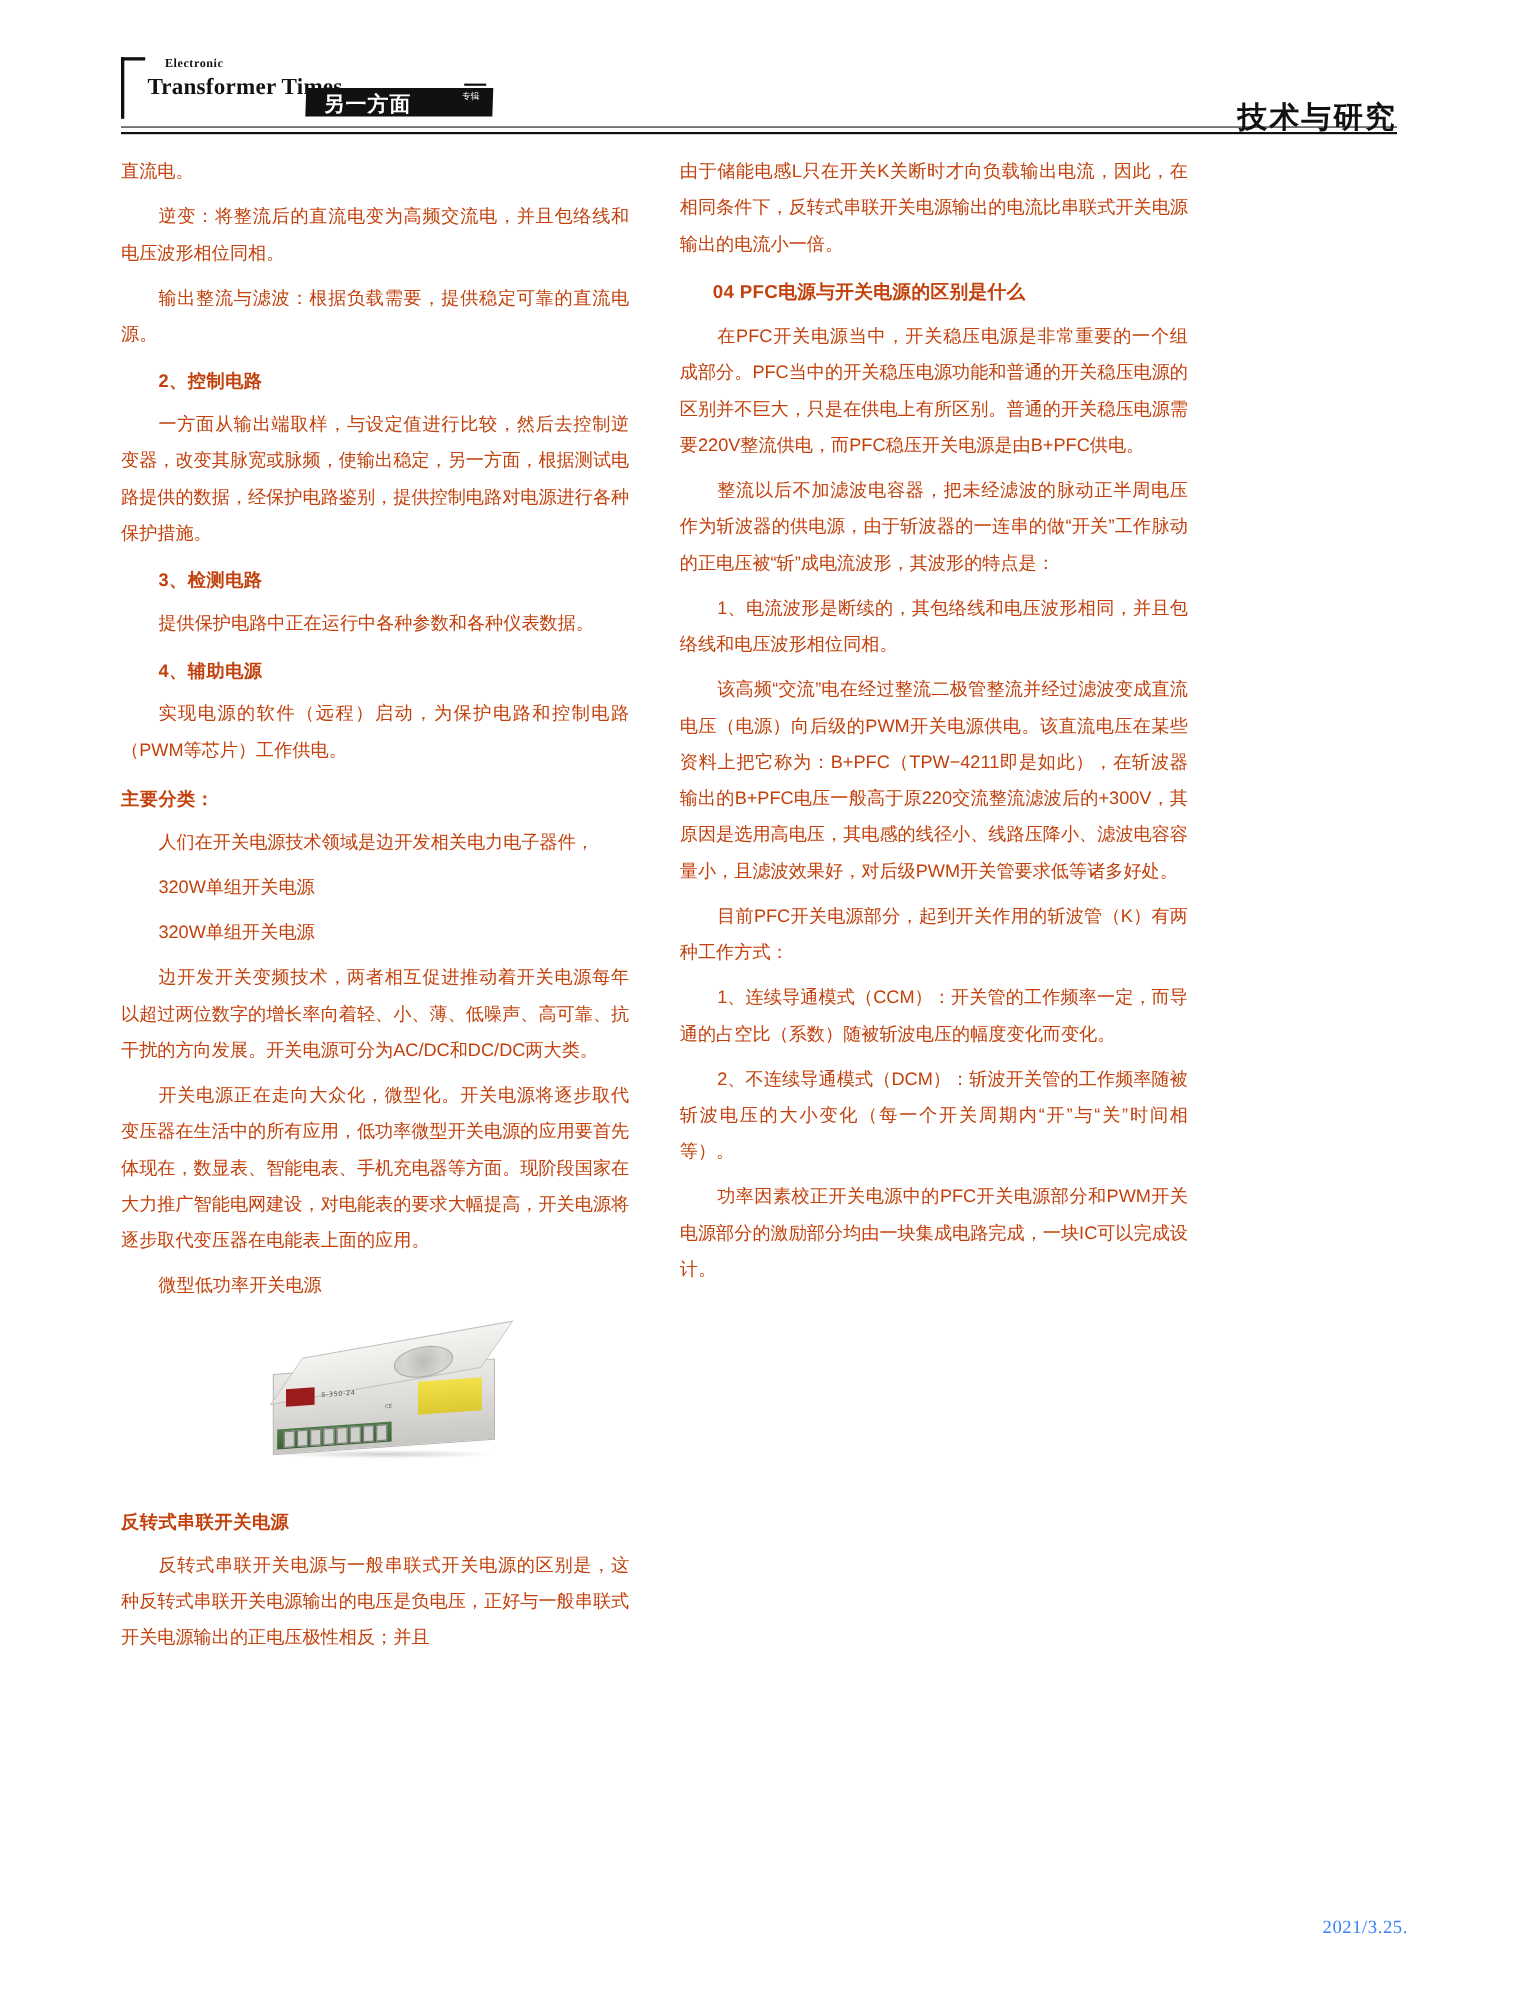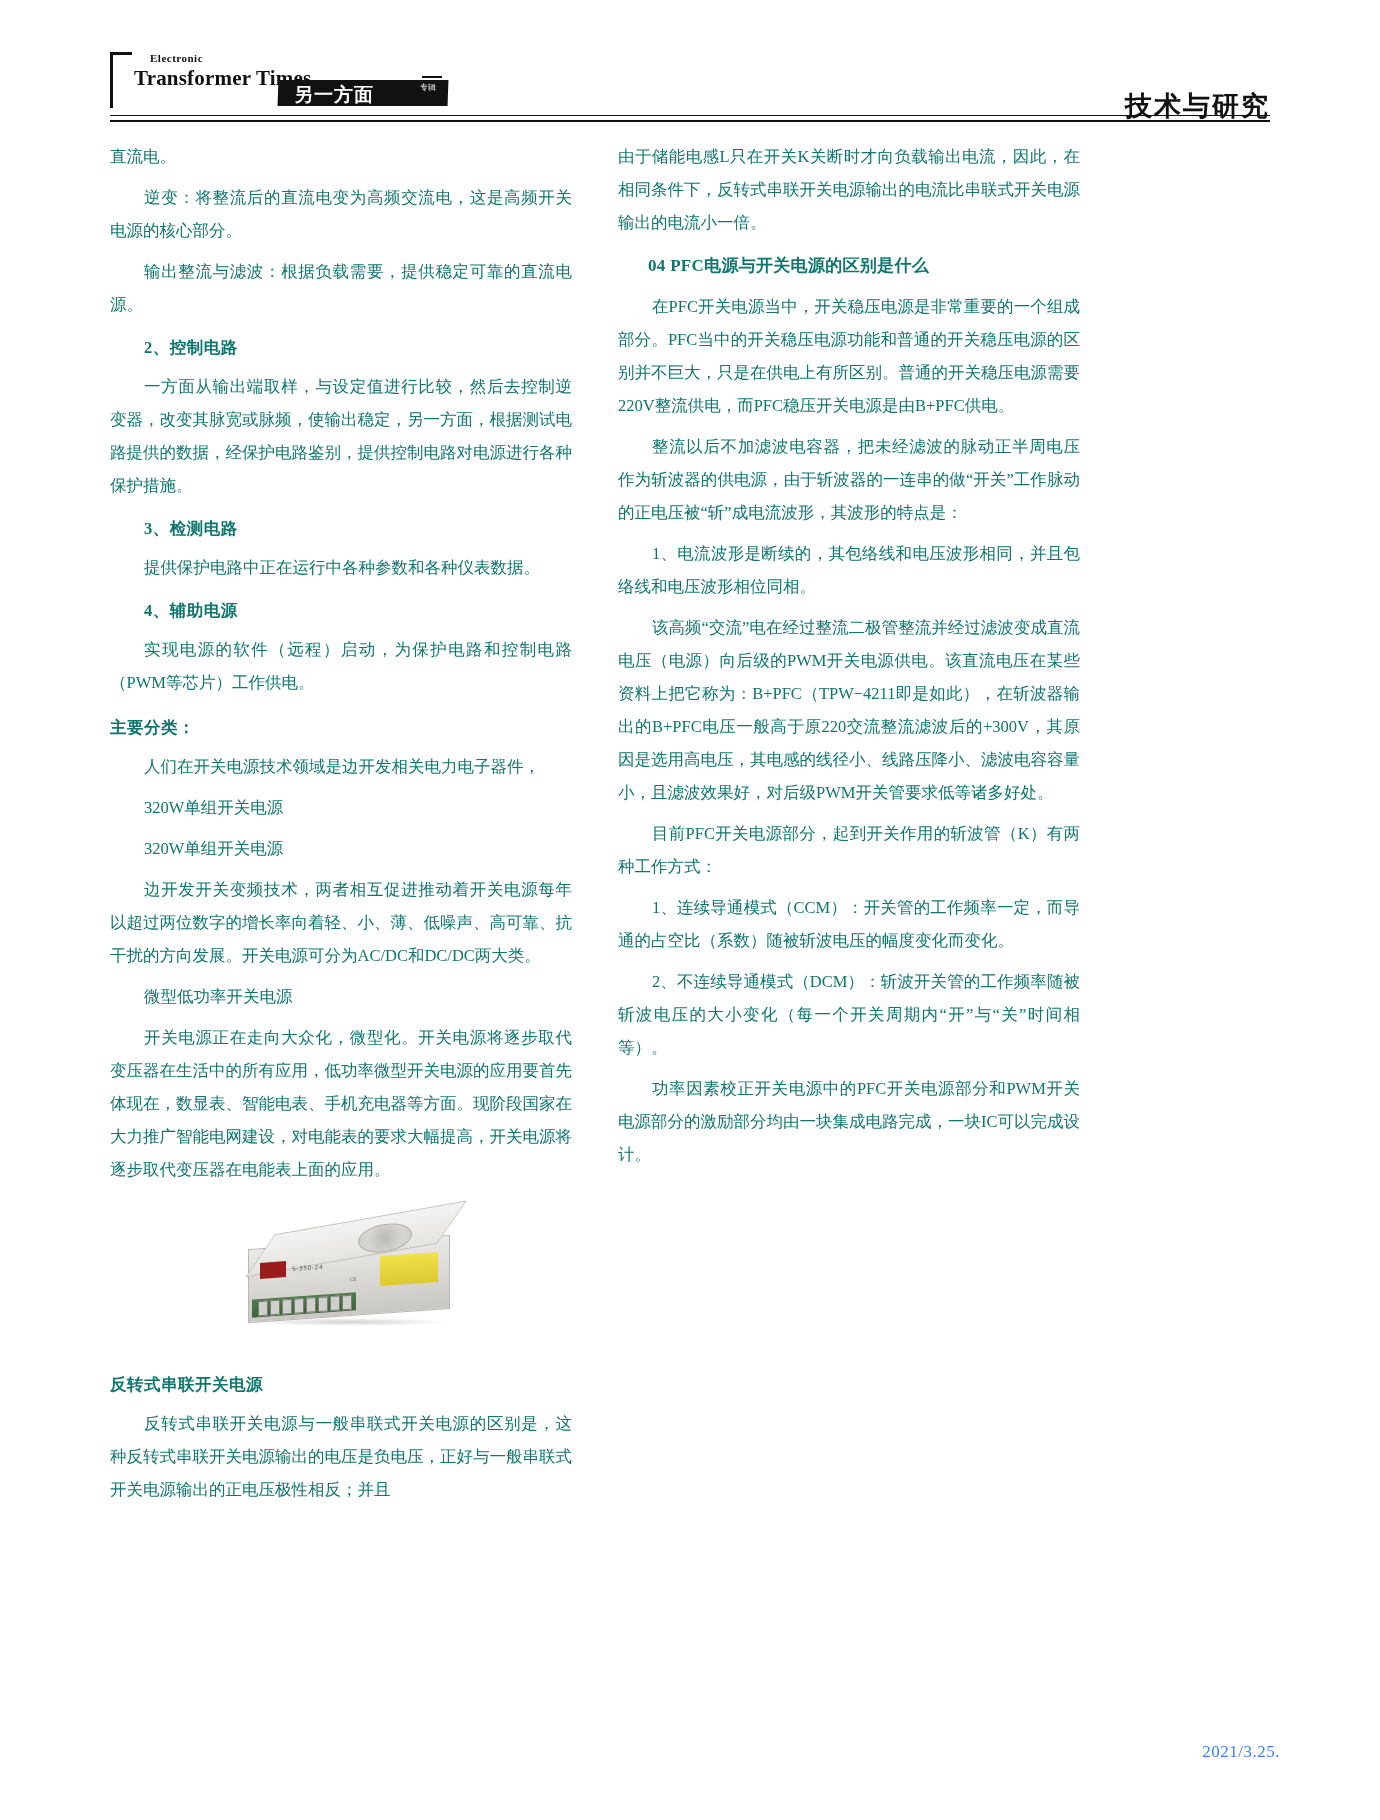--- a/index.html
+++ b/index.html
@@ -129,22 +129,22 @@
   }
   .col-left { left: 110px; }
   .col-right { left: 618px; }
 
   p, h3, h4 {
     margin: 0;
     font-size: 16.5px;
     line-height: 33px;
     text-align: justify;
     text-justify: inter-ideograph;
-    color: #0f766e;
-    font-family: Liberation Serif, serif;
+    color: #c2410c;
+    font-family: Liberation Sans, sans-serif;
   }
   p { margin-bottom: 8px; }
   p.indent { text-indent: 34px; }
   h3.sub {
     font-weight: bold;
     font-size: 16.5px;
     text-indent: 34px;
     margin: 10px 0 6px 0;
     letter-spacing: 0.5px;
   }
@@ -277,35 +277,35 @@
     <div class="header-title">技术与研究</div>
   </div>
   <div class="logo-cn-box"></div>
   <div class="logo-cn-text">另一方面</div>
   <div class="logo-cn-sub">专辑</div>
   <div class="header-rule-thin"></div>
   <div class="header-rule"></div>
 
   <div class="col col-left" id="col-left">
       <p class="">直流电。</p>
-      <p class="indent">逆变：将整流后的直流电变为高频交流电，这是高频开关电源的核心部分。</p>
+      <p class="indent">逆变：将整流后的直流电变为高频交流电，并且包络线和电压波形相位同相。</p>
       <p class="indent">输出整流与滤波：根据负载需要，提供稳定可靠的直流电源。</p>
       <h3 class="sub">2、控制电路</h3>
       <p class="indent">一方面从输出端取样，与设定值进行比较，然后去控制逆变器，改变其脉宽或脉频，使输出稳定，另一方面，根据测试电路提供的数据，经保护电路鉴别，提供控制电路对电源进行各种保护措施。</p>
       <h3 class="sub">3、检测电路</h3>
       <p class="indent">提供保护电路中正在运行中各种参数和各种仪表数据。</p>
       <h3 class="sub">4、辅助电源</h3>
       <p class="indent">实现电源的软件（远程）启动，为保护电路和控制电路（PWM等芯片）工作供电。</p>
       <h3 class="sub-noindent">主要分类：</h3>
       <p class="indent">人们在开关电源技术领域是边开发相关电力电子器件，</p>
       <p class="indent">320W单组开关电源</p>
       <p class="indent">320W单组开关电源</p>
       <p class="indent">边开发开关变频技术，两者相互促进推动着开关电源每年以超过两位数字的增长率向着轻、小、薄、低噪声、高可靠、抗干扰的方向发展。开关电源可分为AC/DC和DC/DC两大类。</p>
+      <p class="indent">开关电源正在走向大众化，微型化。开关电源将逐步取代变压器在生活中的所有应用，低功率微型开关电源的应用要首先体现在，数显表、智能电表、手机充电器等方面。现阶段国家在大力推广智能电网建设，对电能表的要求大幅提高，开关电源将逐步取代变压器在电能表上面的应用。</p>
       <p class="indent">微型低功率开关电源</p>
-      <p class="indent">开关电源正在走向大众化，微型化。开关电源将逐步取代变压器在生活中的所有应用，低功率微型开关电源的应用要首先体现在，数显表、智能电表、手机充电器等方面。现阶段国家在大力推广智能电网建设，对电能表的要求大幅提高，开关电源将逐步取代变压器在电能表上面的应用。</p>
       <div class="figure">
         <div class="psu">
           <div class="psu-shadow"></div>
           <div class="psu-body"></div>
           <div class="psu-top"></div>
           <div class="psu-fan"></div>
           <div class="psu-yellow"></div>
           <div class="psu-green">
             <div class="psu-term" style="left: 6px;"></div>
             <div class="psu-term" style="left: 18px;"></div>

